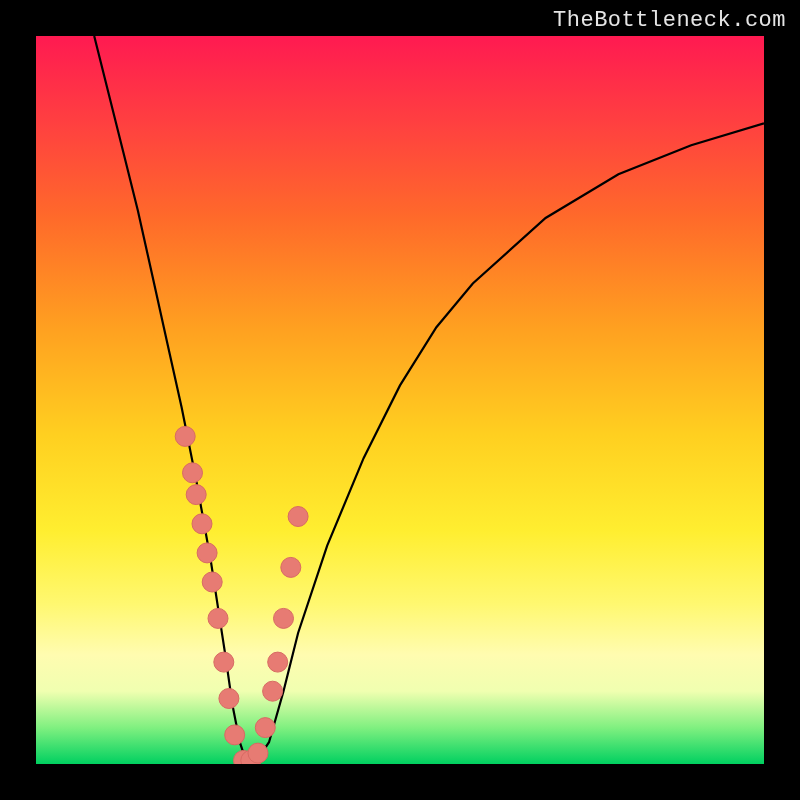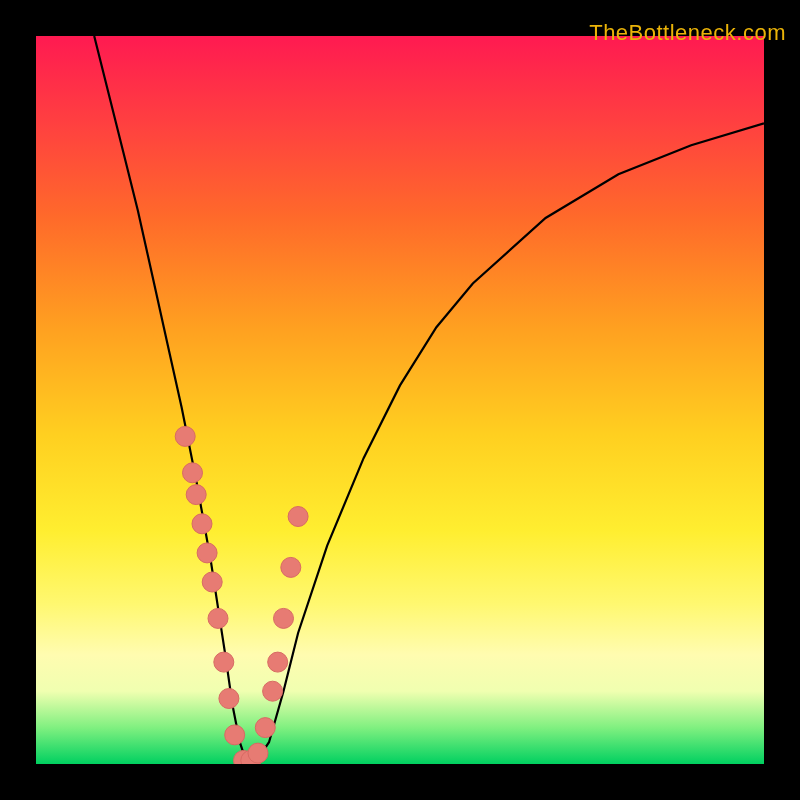--- a/index.html
+++ b/index.html
@@ -39,25 +39,25 @@
   }
   svg.curve {
     position: absolute;
     left: 0;
     top: 0;
     width: 728px;
     height: 728px;
   }
   .watermark {
     position: absolute;
-    top: 20px;
+    top: 8px;
     right: 14px;
-    font-family: Liberation Sans, sans-serif;
+    font-family: Liberation Mono, monospace;
     font-size: 22px;
-    color: #eab308;
+    color: #e5e5e5;
     letter-spacing: 0.5px;
   }
 </style>
 </head>
 <body>
 
 <div class="frame">
   <div class="plot">
     <svg class="curve" viewBox="0 0 728 728" preserveAspectRatio="none">
       <path id="curve-path" fill="none" stroke="#000" stroke-width="2.2" d="M58.2 0.0 L72.8 58.2 L87.4 116.5 L101.9 174.7 L116.5 240.2 L131.0 305.8 L145.6 371.3 L160.2 444.1 L174.7 524.2 L189.3 618.8 L196.6 669.8 L203.8 706.2 L211.1 728.0 L218.4 728.0 L233.0 706.2 L247.5 655.2 L262.1 597.0 L291.2 509.6 L327.6 422.2 L364.0 349.4 L400.4 291.2 L436.8 247.5 L509.6 182.0 L582.4 138.3 L655.2 109.2 L728.0 87.4"></path>

